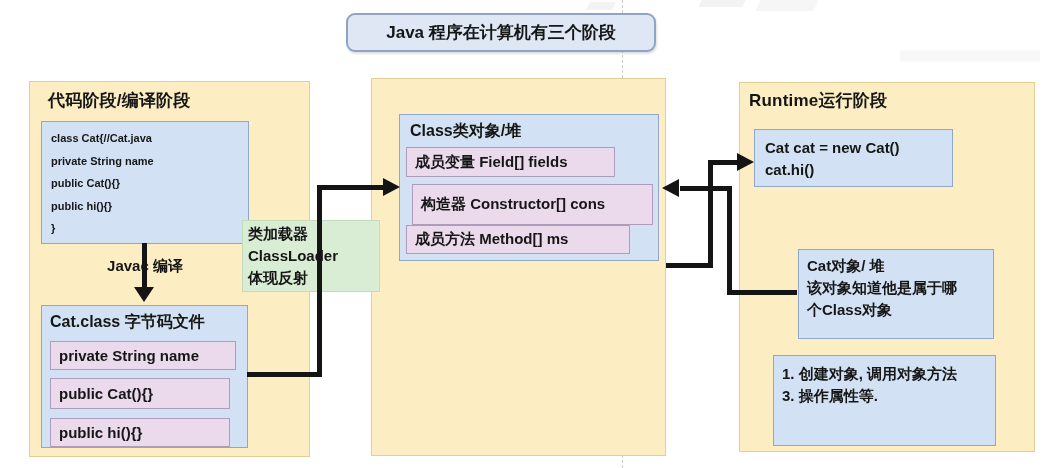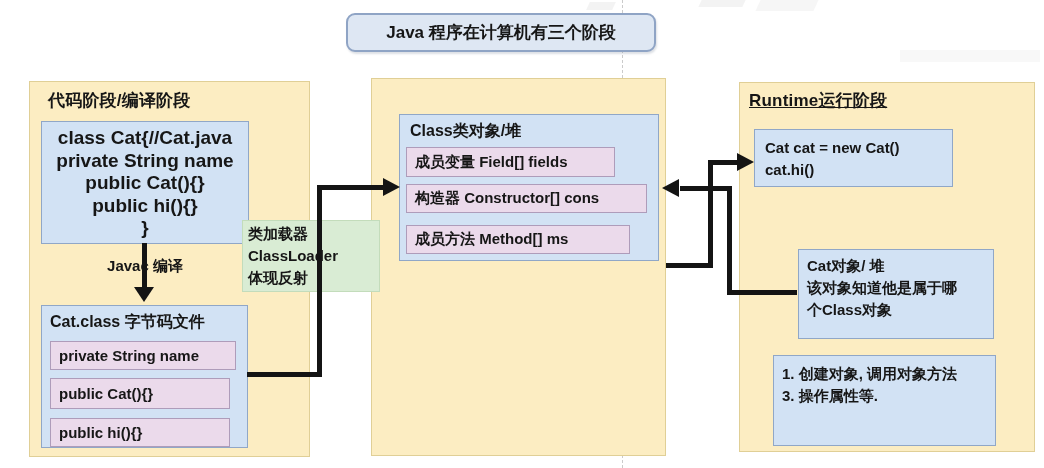--- a/index.html
+++ b/index.html
@@ -27,21 +27,21 @@
   
   .panel { background:#fcedc2; border:1px solid #e0cf96; }
   .panel-code    { left:29px;  top:81px; width:281px; height:376px;padding-left:44px; }
   .panel-class   { left:371px; top:78px; width:295px; height:378px; }
   .panel-runtime { left:739px; top:82px; width:296px; height:370px; }
   .panel-header { font-size:17px; letter-spacing:.2px; }
 
   
   .bluebox { background:#d2e2f4; border:1.5px solid #90a7c7; }
   .code-box { left:40px; top:120px; width:208px; height:123px; padding:5px 9px; }
-  .code-line { font-size:19px; line-height:22.6px; white-space:pre;text-align:center; }
+  .code-line { font-size:11px; line-height:22.6px; white-space:pre; }
 
   .bytecode-box { left:40px; top:304px; width:207px; height:143px; }
   .bytecode-title { position:absolute; left:8px; top:6px; font-size:16px; }
 
   .pinkbox {
     position:absolute; background:#ebdaeb; border:1.5px solid #ae9cba;
     font-size:15px; display:flex; align-items:center; padding-left:8px;
     white-space:nowrap;
   }
 
@@ -95,27 +95,27 @@
       <div class="pinkbox" style="left:8px;top:72px;width:180px;height:31px;">public Cat(){}</div>
       <div class="pinkbox" style="left:8px;top:112px;width:180px;height:29px;">public hi(){}</div>
     </div>
   </div>
 
   <div class="abs panel panel-class">
 
     <div class="abs bluebox heap-box" style="left:27px;top:35px;">
       <div class="heap-title">Class类对象/堆</div>
       <div class="pinkbox" style="left:6px;top:32px;width:209px;height:30px;">成员变量 Field[] fields</div>
-      <div class="pinkbox" style="left:6px;top:69px;width:241px;height:29px;text-align:center;">构造器 Constructor[] cons</div>
+      <div class="pinkbox" style="left:12px;top:69px;width:241px;height:41px;text-align:center;">构造器 Constructor[] cons</div>
       <div class="pinkbox" style="left:6px;top:110px;width:224px;height:29px;">成员方法 Method[] ms</div>
     </div>
   </div>
 
   <div class="abs panel panel-runtime">
-    <div class="abs panel-header" style="left:9px;top:6px;text-decoration:underline;">Runtime运行阶段</div>
+    <div class="abs panel-header" style="left:9px;top:6px;">Runtime运行阶段</div>
 
     <div class="abs bluebox rt-code-box" style="left:14px;top:46px;">
       <div class="rt-line">Cat cat = new Cat()</div>
       <div class="rt-line">cat.hi()</div>
     </div>
 
     <div class="abs bluebox rt-obj-box" style="left:58px;top:166px;">
       <div class="rt-line">Cat对象/ 堆</div>
       <div class="rt-line">该对象知道他是属于哪</div>
       <div class="rt-line">个Class对象</div>

